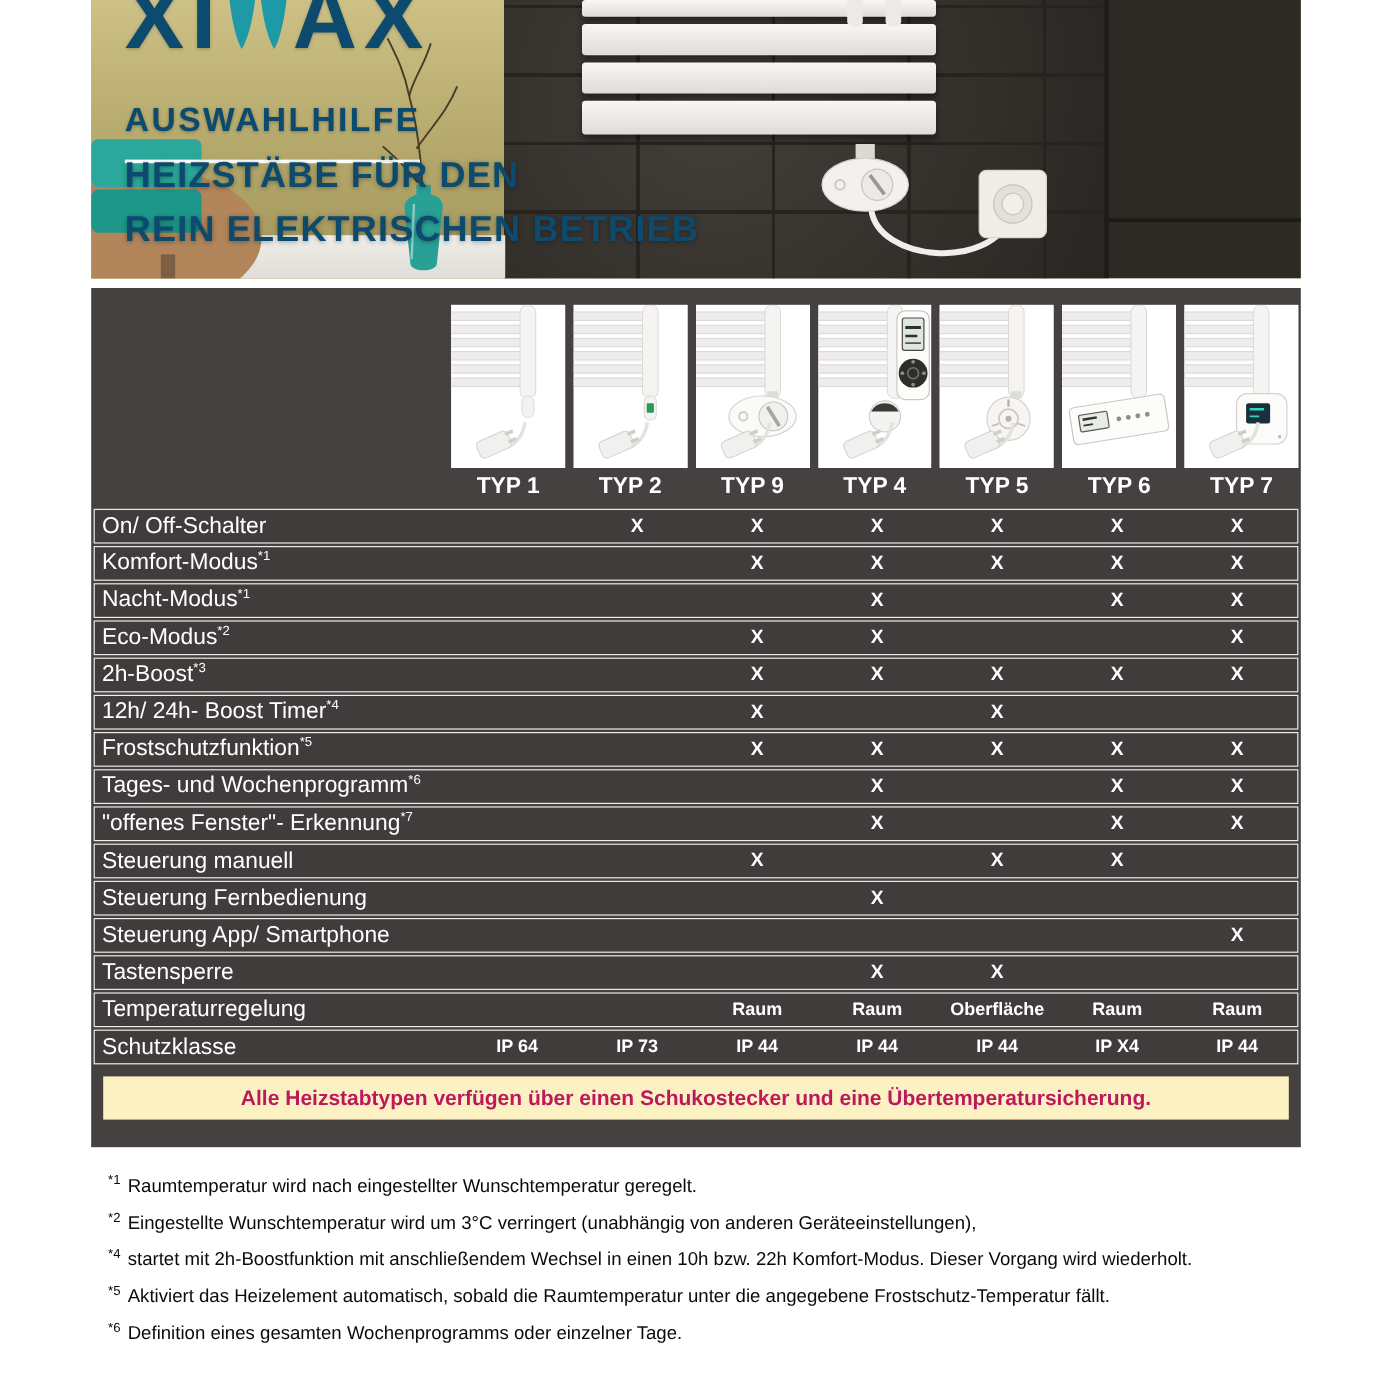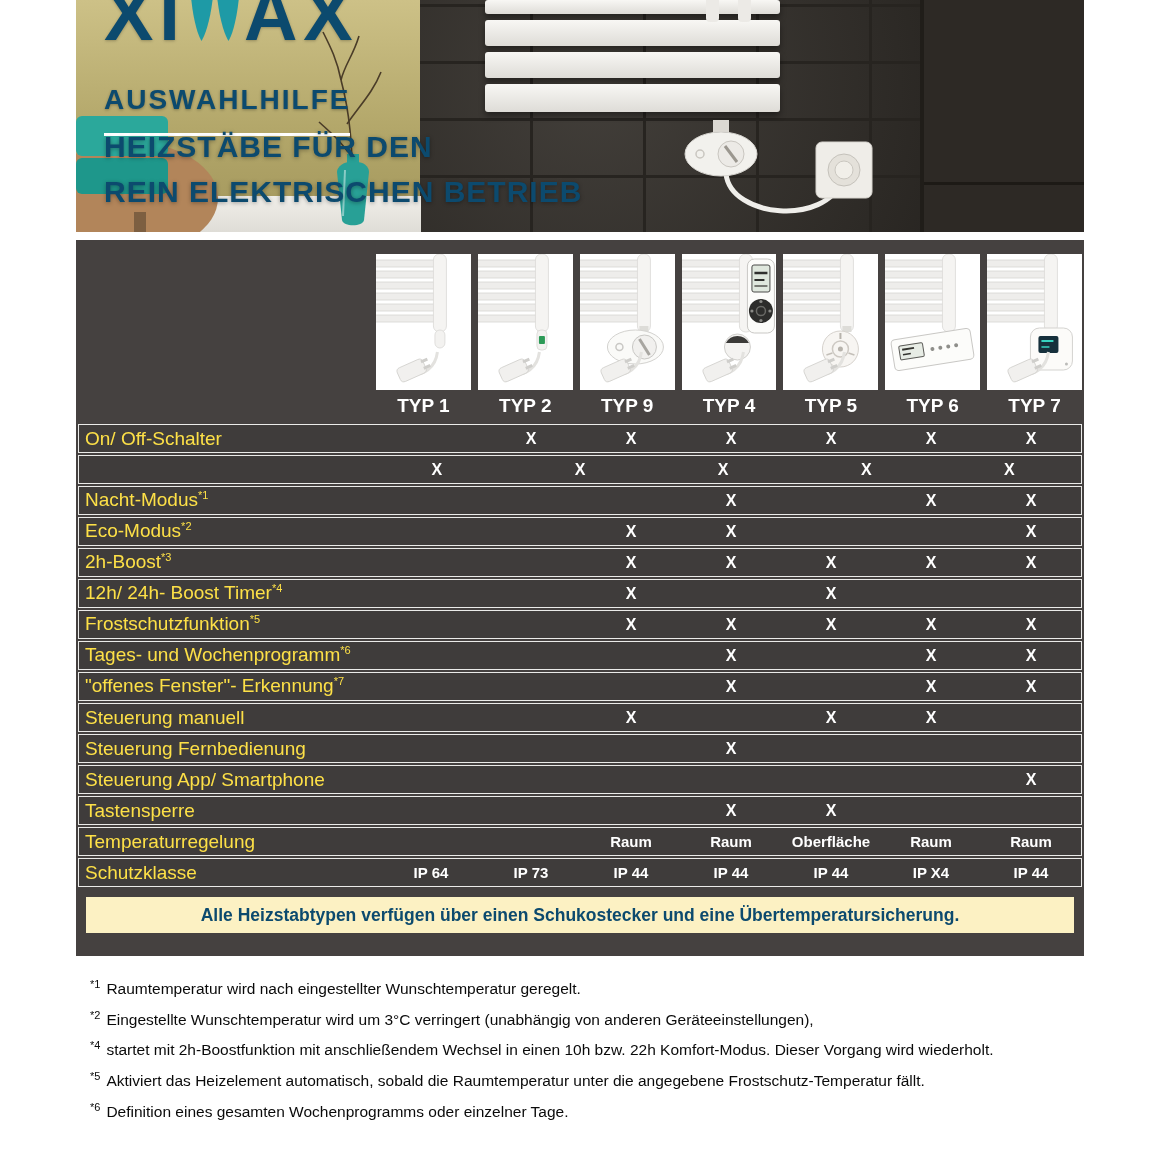--- a/index.html
+++ b/index.html
@@ -39,26 +39,26 @@
 
   
   .table-panel{position:absolute;left:76px;top:240px;width:1008px;height:716px;background:#454140;}
   .products{position:absolute;left:300px;top:14px;width:706px;display:flex;gap:7px;}
   .pcell{flex:1;display:flex;flex-direction:column;min-width:0;}
   .pimg{height:136px;background:#fff;overflow:hidden;}
   .plabel{height:30px;line-height:32px;text-align:center;color:#fff;font-weight:bold;font-size:19px;}
   .rows{position:absolute;left:2px;top:184px;width:1004px;}
   .frow{display:flex;align-items:center;height:29px;border:1.5px solid #ebebe9;margin-bottom:2px;
         background:#3f3c3b;box-sizing:border-box;}
-  .flabel{width:296px;padding-left:6px;color:#fde047;font-size:19px;white-space:nowrap;}
+  .flabel{width:296px;padding-left:6px;color:#ffffff;font-size:19px;white-space:nowrap;}
   .flabel sup{font-size:11px;}
   .fcells{flex:1;display:flex;height:100%;}
   .fcell{flex:1;display:flex;align-items:center;justify-content:center;color:#fff;font-weight:bold;font-size:16px;min-width:0;}
   .fcell.val{font-size:15px;}
-  .banner{position:absolute;left:10px;right:10px;top:657px;height:36px;background:#fcf1c3;color:#0c4a6e;
+  .banner{position:absolute;left:10px;right:10px;top:657px;height:36px;background:#fcf1c3;color:#be185d;
           font-weight:bold;font-size:17.5px;display:flex;align-items:center;justify-content:center;}
 
   
   .footnotes{position:absolute;left:90px;top:976px;width:992px;color:#0a0a0a;}
   .fnote{font-size:15.5px;line-height:17px;margin-bottom:9.5px;}
   .fnote .mk{font-size:11px;vertical-align:super;margin-right:6px;}
 </style>
 </head>
 <body>
 
@@ -307,20 +307,21 @@
             <div class="fcell"></div>
             <div class="fcell">X</div>
             <div class="fcell">X</div>
             <div class="fcell">X</div>
             <div class="fcell">X</div>
             <div class="fcell">X</div>
             <div class="fcell">X</div>
           </div>
         </div>
         <div class="frow">
+          <div class="flabel"><span>Komfort-Modus</span><sup>*1</sup></div>
           <div class="fcells">
             <div class="fcell"></div>
             <div class="fcell"></div>
             <div class="fcell">X</div>
             <div class="fcell">X</div>
             <div class="fcell">X</div>
             <div class="fcell">X</div>
             <div class="fcell">X</div>
           </div>
         </div>

